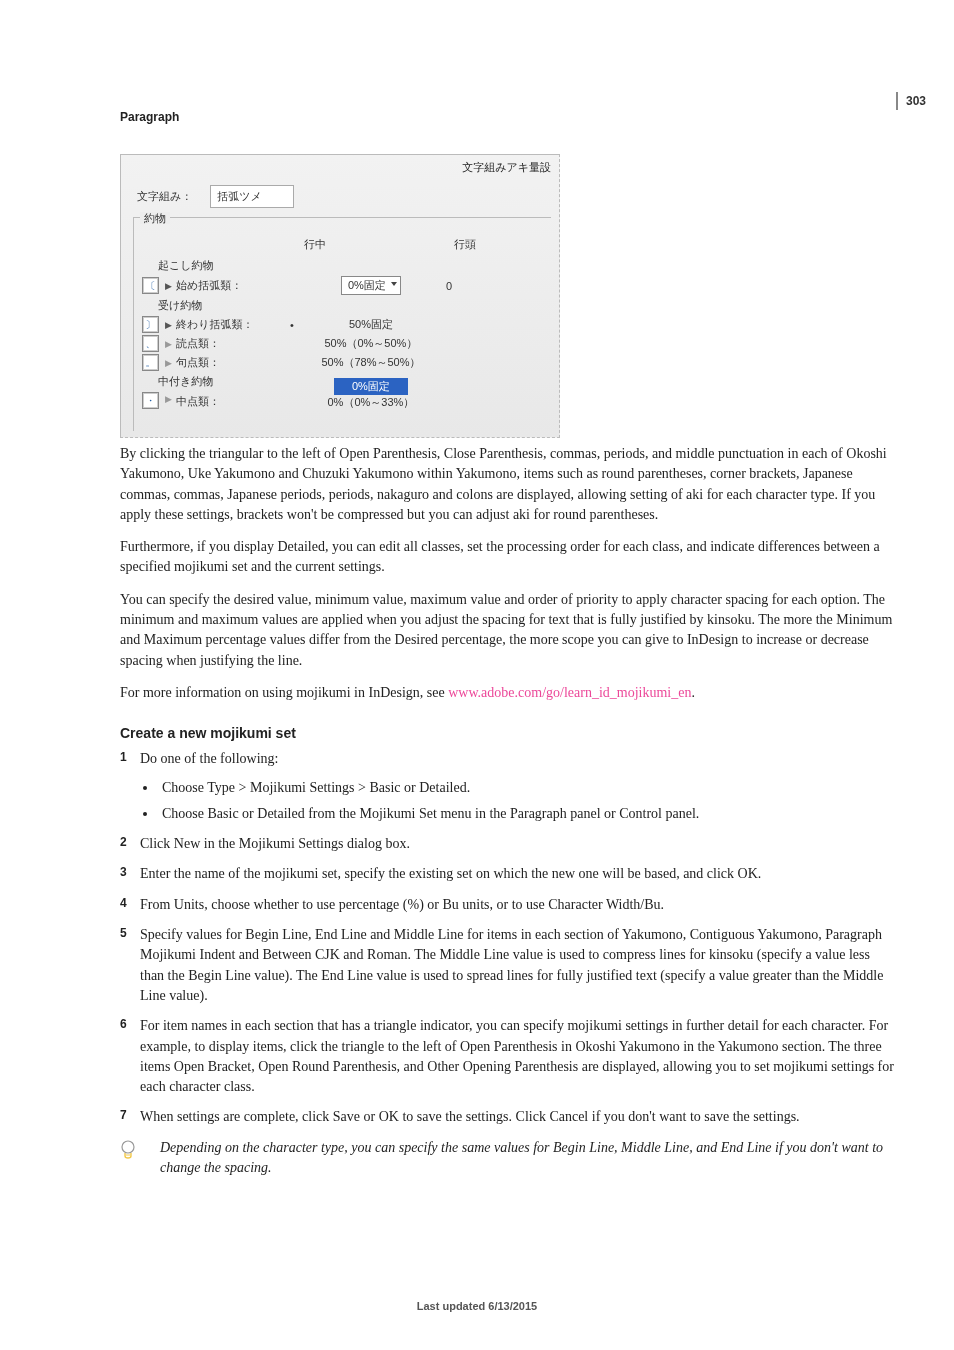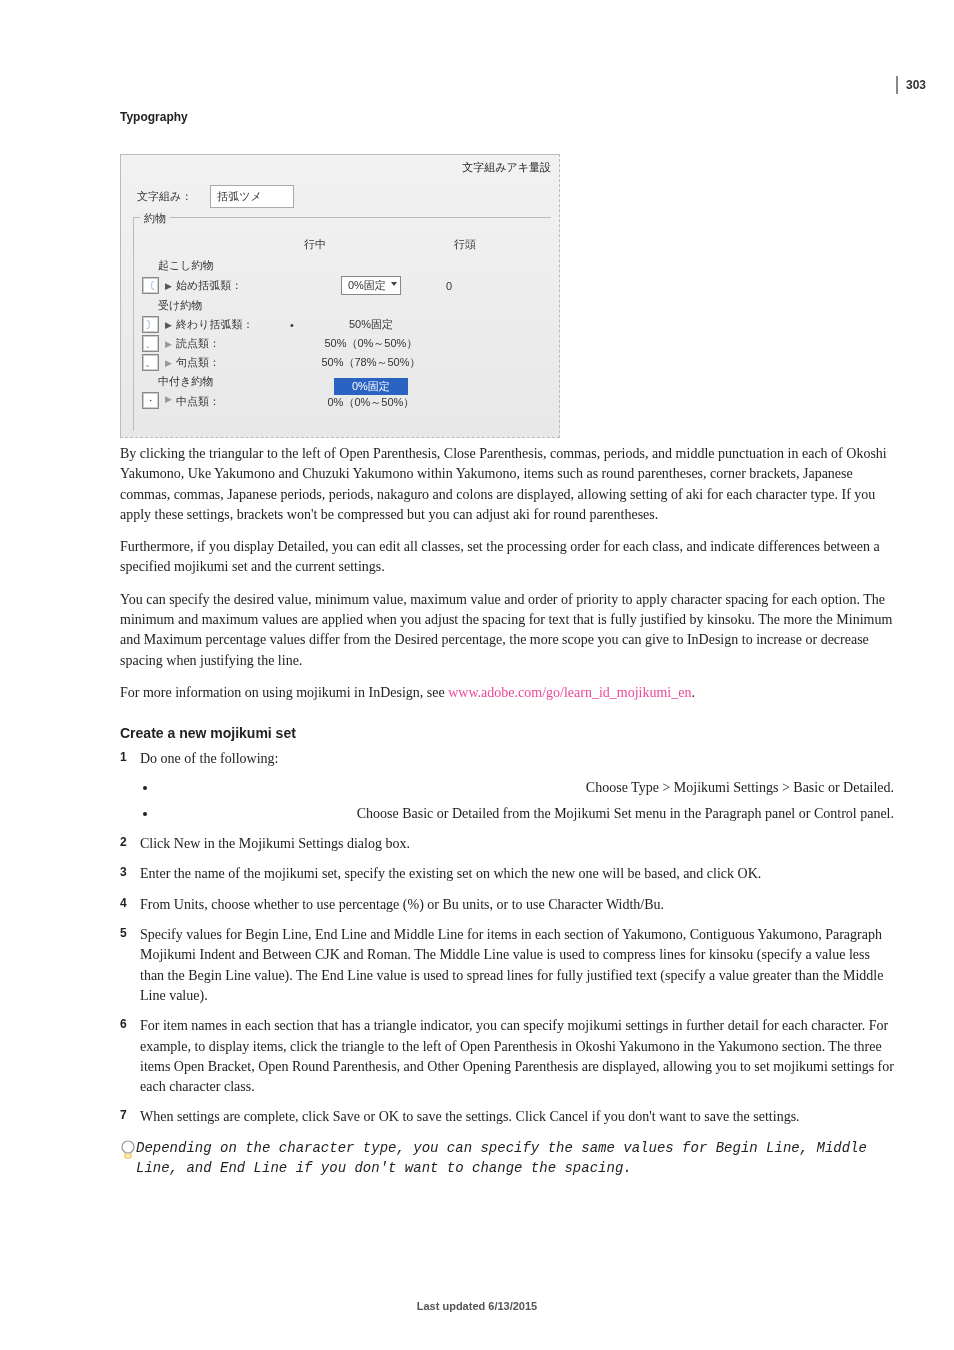--- a/index.html
+++ b/index.html
@@ -12,21 +12,21 @@
   }
   .page {
     width: 954px;
     min-height: 1350px;
     position: relative;
     padding: 110px 60px 40px 120px;
     box-sizing: border-box;
   }
   .pagenum-wrap {
     position: absolute;
-    top: 76px;
+    top: 92px;
     right: 22px;
     border-left: 2px solid #888;
     padding: 0 6px 0 8px;
     height: 18px;
     display: flex;
     align-items: center;
     margin-left: 38px;
   }
   .pagenum {
     font-family: Arial, sans-serif;
@@ -186,29 +186,27 @@
     font-size: 12px;
   }
   ul.sub {
     list-style: disc;
     margin: 8px 0 2px 18px;
     padding: 0;
   }
   ul.sub li {
     margin: 0 0 6px 0;
     padding-left: 4px;
-    text-align: right;
   }
   .note {
     display: flex;
-    gap: 0;
+    gap: 24px;
     margin: 6px 0 0 0;
     font-style: italic;
     line-height: 1.45;
-    font-family: Liberation Mono, monospace;
   }
   .note-icon {
     flex: 0 0 auto;
     margin-top: 2px;
   }
   .note-icon svg { display: block; }
   .footer {
     position: absolute;
     bottom: 38px;
     left: 0;
@@ -222,21 +220,21 @@
 </style>
 </head>
 <body>
 
 <div class="page">
 
   <div class="pagenum-wrap">
     <span class="pagenum">303</span>
   </div>
 
-  <div class="section-title">Typography</div>
+  <div class="section-title">Paragraph</div>
 
   <div class="screenshot">
     <div class="ss-box">
       <div class="ss-titlebar">文字組みアキ量設</div>
       <div class="ss-row">
         <span>文字組み：</span>
         <span class="ss-field">括弧ツメ</span>
       </div>
       <div class="ss-fieldset">
         <span class="ss-legend">約物</span>
@@ -276,21 +274,21 @@
           <span class="ss-col2 ss-val">50%（78%～50%）</span>
         </div>
 
         <div class="ss-grouplabel">中付き約物</div>
         <div class="ss-line" style="align-items:flex-start">
           <span class="ss-icon">・</span>
           <span class="ss-tri" style="color:#999;margin-top:2px">▶</span>
           <span class="ss-col1" style="width:120px;margin-top:2px">中点類：</span>
           <span class="ss-col2 ss-val" style="position:relative;top:-14px">
             <span class="ss-highlight">0%固定</span><br>
-            <span>0%（0%～50%）</span>
+            <span>0%（0%～33%）</span>
           </span>
         </div>
       </div>
     </div>
   </div>
 
   <p class="body">By clicking the triangular to the left of Open Parenthesis, Close Parenthesis, commas, periods, and middle punctuation in each of Okoshi Yakumono, Uke Yakumono and Chuzuki Yakumono within Yakumono, items such as round parentheses, corner brackets, Japanese commas, commas, Japanese periods, periods, nakaguro and colons are displayed, allowing setting of aki for each character type. If you apply these settings, brackets won't be compressed but you can adjust aki for round parentheses.</p>
   <p class="body">Furthermore, if you display Detailed, you can edit all classes, set the processing order for each class, and indicate differences between a specified mojikumi set and the current settings.</p>
   <p class="body">You can specify the desired value, minimum value, maximum value and order of priority to apply character spacing for each option. The minimum and maximum values are applied when you adjust the spacing for text that is fully justified by kinsoku. The more the Minimum and Maximum percentage values differ from the Desired percentage, the more scope you can give to InDesign to increase or decrease spacing when justifying the line.</p>
   <p class="body">

